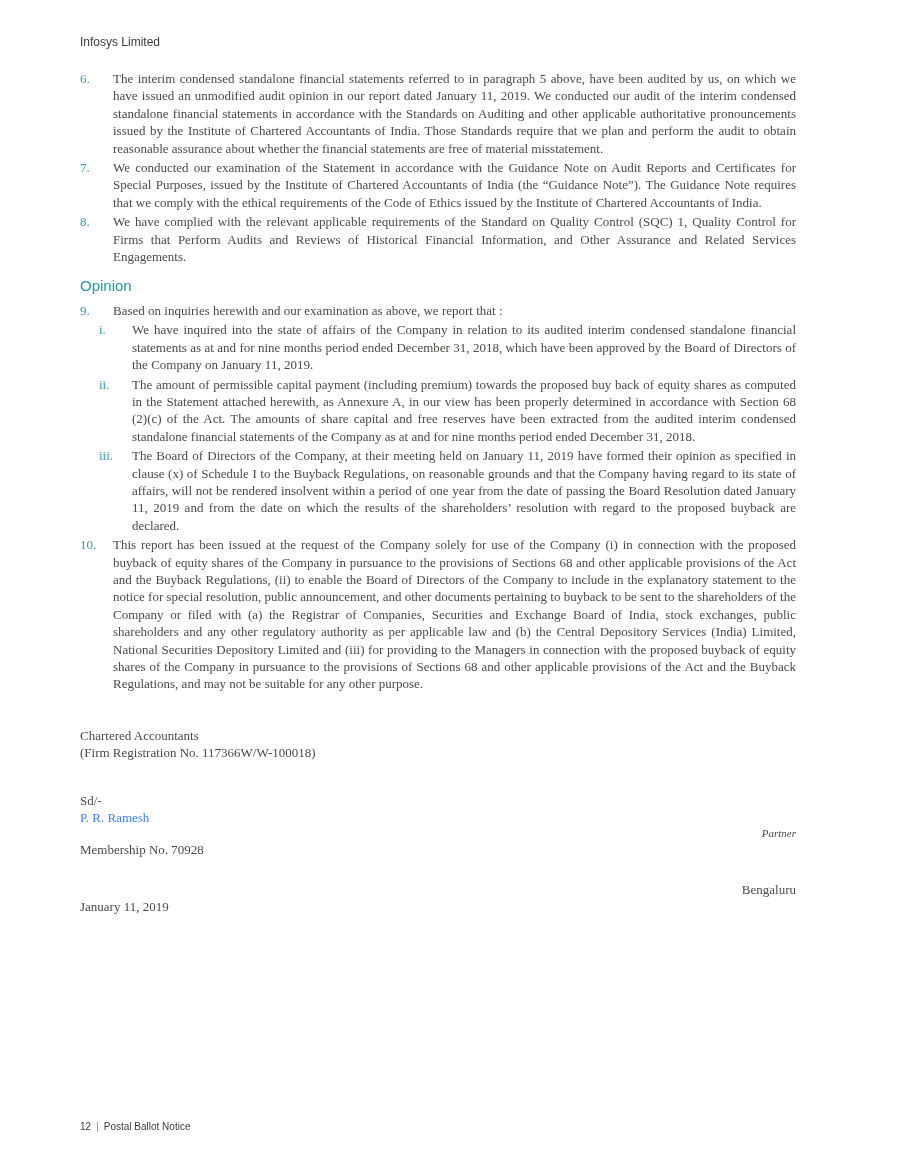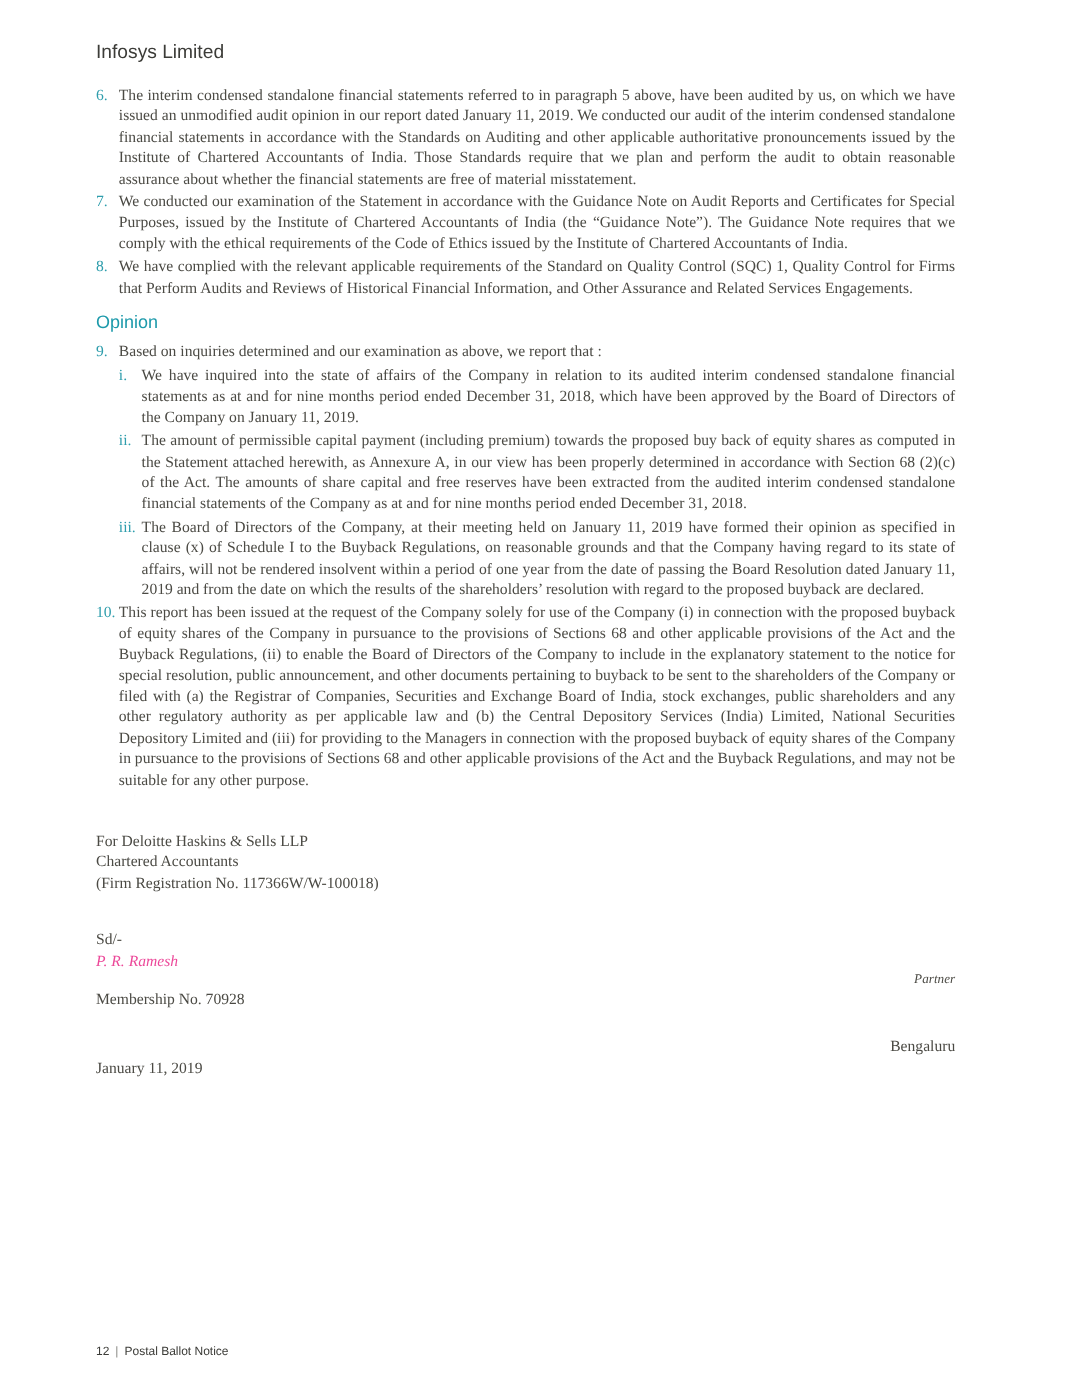--- a/index.html
+++ b/index.html
@@ -11,21 +11,21 @@
     background: #ffffff;
     font-family: "Liberation Serif", serif;
     color: #4b4a44;
     overflow: hidden;
   }
   .page-header {
     position: absolute;
     top: 35px;
     left: 80px;
     font-family: "Liberation Sans", sans-serif;
-    font-size: 16px;
+    font-size: 12px;
     color: #3c3c38;
   }
   .content {
     position: absolute;
     top: 70px;
     left: 80px;
     width: 716px;
     font-size: 13px;
     line-height: 17.4px;
   }
@@ -33,39 +33,40 @@
     display: flex;
     margin-bottom: 2px;
   }
   .list-item .num {
     flex: 0 0 19px;
     color: #2e9dac;
   }
   .list-item .txt {
     flex: 1;
     text-align: justify;
+    margin-left: 14px;
   }
   .sub-list {
     margin-left: 19px;
   }
   .sub-list .list-item .num { flex: 0 0 19px; }
   .opinion-heading {
     font-family: "Liberation Sans", sans-serif;
     font-size: 15px;
     font-weight: 500;
     color: #1d9aab;
     margin-top: 12px;
     margin-bottom: 7px;
   }
   .signature {
     margin-top: 34px;
   }
   .signature .line { display: block; }
   .sd { margin-top: 30px; }
-  .partner-name { color: #ec4899; font-style: italic; }
+  .partner-name { color: #3b82f6; }
   .partner-title {
     font-style: italic;
     font-size: 11px;
     line-height: 15px;
     text-align: right;
   }
   .place-date { margin-top: 22px; text-align: right; }
   .page-footer {
     position: absolute;
     top: 1121px;
@@ -102,21 +103,21 @@
 
     <div class="list-item">
       <span class="num">8.</span>
       <div class="txt">We have complied with the relevant applicable requirements of the Standard on Quality Control (SQC) 1, Quality Control for Firms that Perform Audits and Reviews of Historical Financial Information, and Other Assurance and Related Services Engagements.</div>
     </div>
 
     <div class="opinion-heading">Opinion</div>
 
     <div class="list-item">
       <span class="num">9.</span>
-      <div class="txt">Based on inquiries determined and our examination as above, we report that :</div>
+      <div class="txt">Based on inquiries herewith and our examination as above, we report that :</div>
     </div>
 
     <div class="sub-list">
       <div class="list-item">
         <span class="num">i.</span>
         <div class="txt">We have inquired into the state of affairs of the Company in relation to its audited interim condensed standalone financial statements as at and for nine months period ended December 31, 2018, which have been approved by the Board of Directors of the Company on January 11, 2019.</div>
       </div>
       <div class="list-item">
         <span class="num">ii.</span>
         <div class="txt">The amount of permissible capital payment (including premium) towards the proposed buy back of equity shares as computed in the Statement attached herewith, as Annexure A, in our view has been properly determined in accordance with Section 68 (2)(c) of the Act. The amounts of share capital and free reserves have been extracted from the audited interim condensed standalone financial statements of the Company as at and for nine months period ended December 31, 2018.</div>
@@ -126,21 +127,20 @@
         <div class="txt">The Board of Directors of the Company, at their meeting held on January 11, 2019 have formed their opinion as specified in clause (x) of Schedule I to the Buyback Regulations, on reasonable grounds and that the Company having regard to its state of affairs, will not be rendered insolvent within a period of one year from the date of passing the Board Resolution dated January 11, 2019 and from the date on which the results of the shareholders’ resolution with regard to the proposed buyback are declared.</div>
       </div>
     </div>
 
     <div class="list-item">
       <span class="num">10.</span>
       <div class="txt">This report has been issued at the request of the Company solely for use of the Company (i) in connection with the proposed buyback of equity shares of the Company in pursuance to the provisions of Sections 68 and other applicable provisions of the Act and the Buyback Regulations, (ii) to enable the Board of Directors of the Company to include in the explanatory statement to the notice for special resolution, public announcement, and other documents pertaining to buyback to be sent to the shareholders of the Company or filed with (a) the Registrar of Companies, Securities and Exchange Board of India, stock exchanges, public shareholders and any other regulatory authority as per applicable law and (b) the Central Depository Services (India) Limited, National Securities Depository Limited and (iii) for providing to the Managers in connection with the proposed buyback of equity shares of the Company in pursuance to the provisions of Sections 68 and other applicable provisions of the Act and the Buyback Regulations, and may not be suitable for any other purpose.</div>
     </div>
 
     <div class="signature">
-      <span class="line">For Deloitte Haskins &amp; Sells LLP</span>
       <span class="line">Chartered Accountants</span>
       <span class="line">(Firm Registration No. 117366W/W-100018)</span>
       <span class="line sd">Sd/-</span>
       <span class="line partner-name">P. R. Ramesh</span>
       <span class="line partner-title">Partner</span>
       <span class="line">Membership No. 70928</span>
       <span class="line place-date">Bengaluru</span>
       <span class="line">January 11, 2019</span>
     </div>
 

